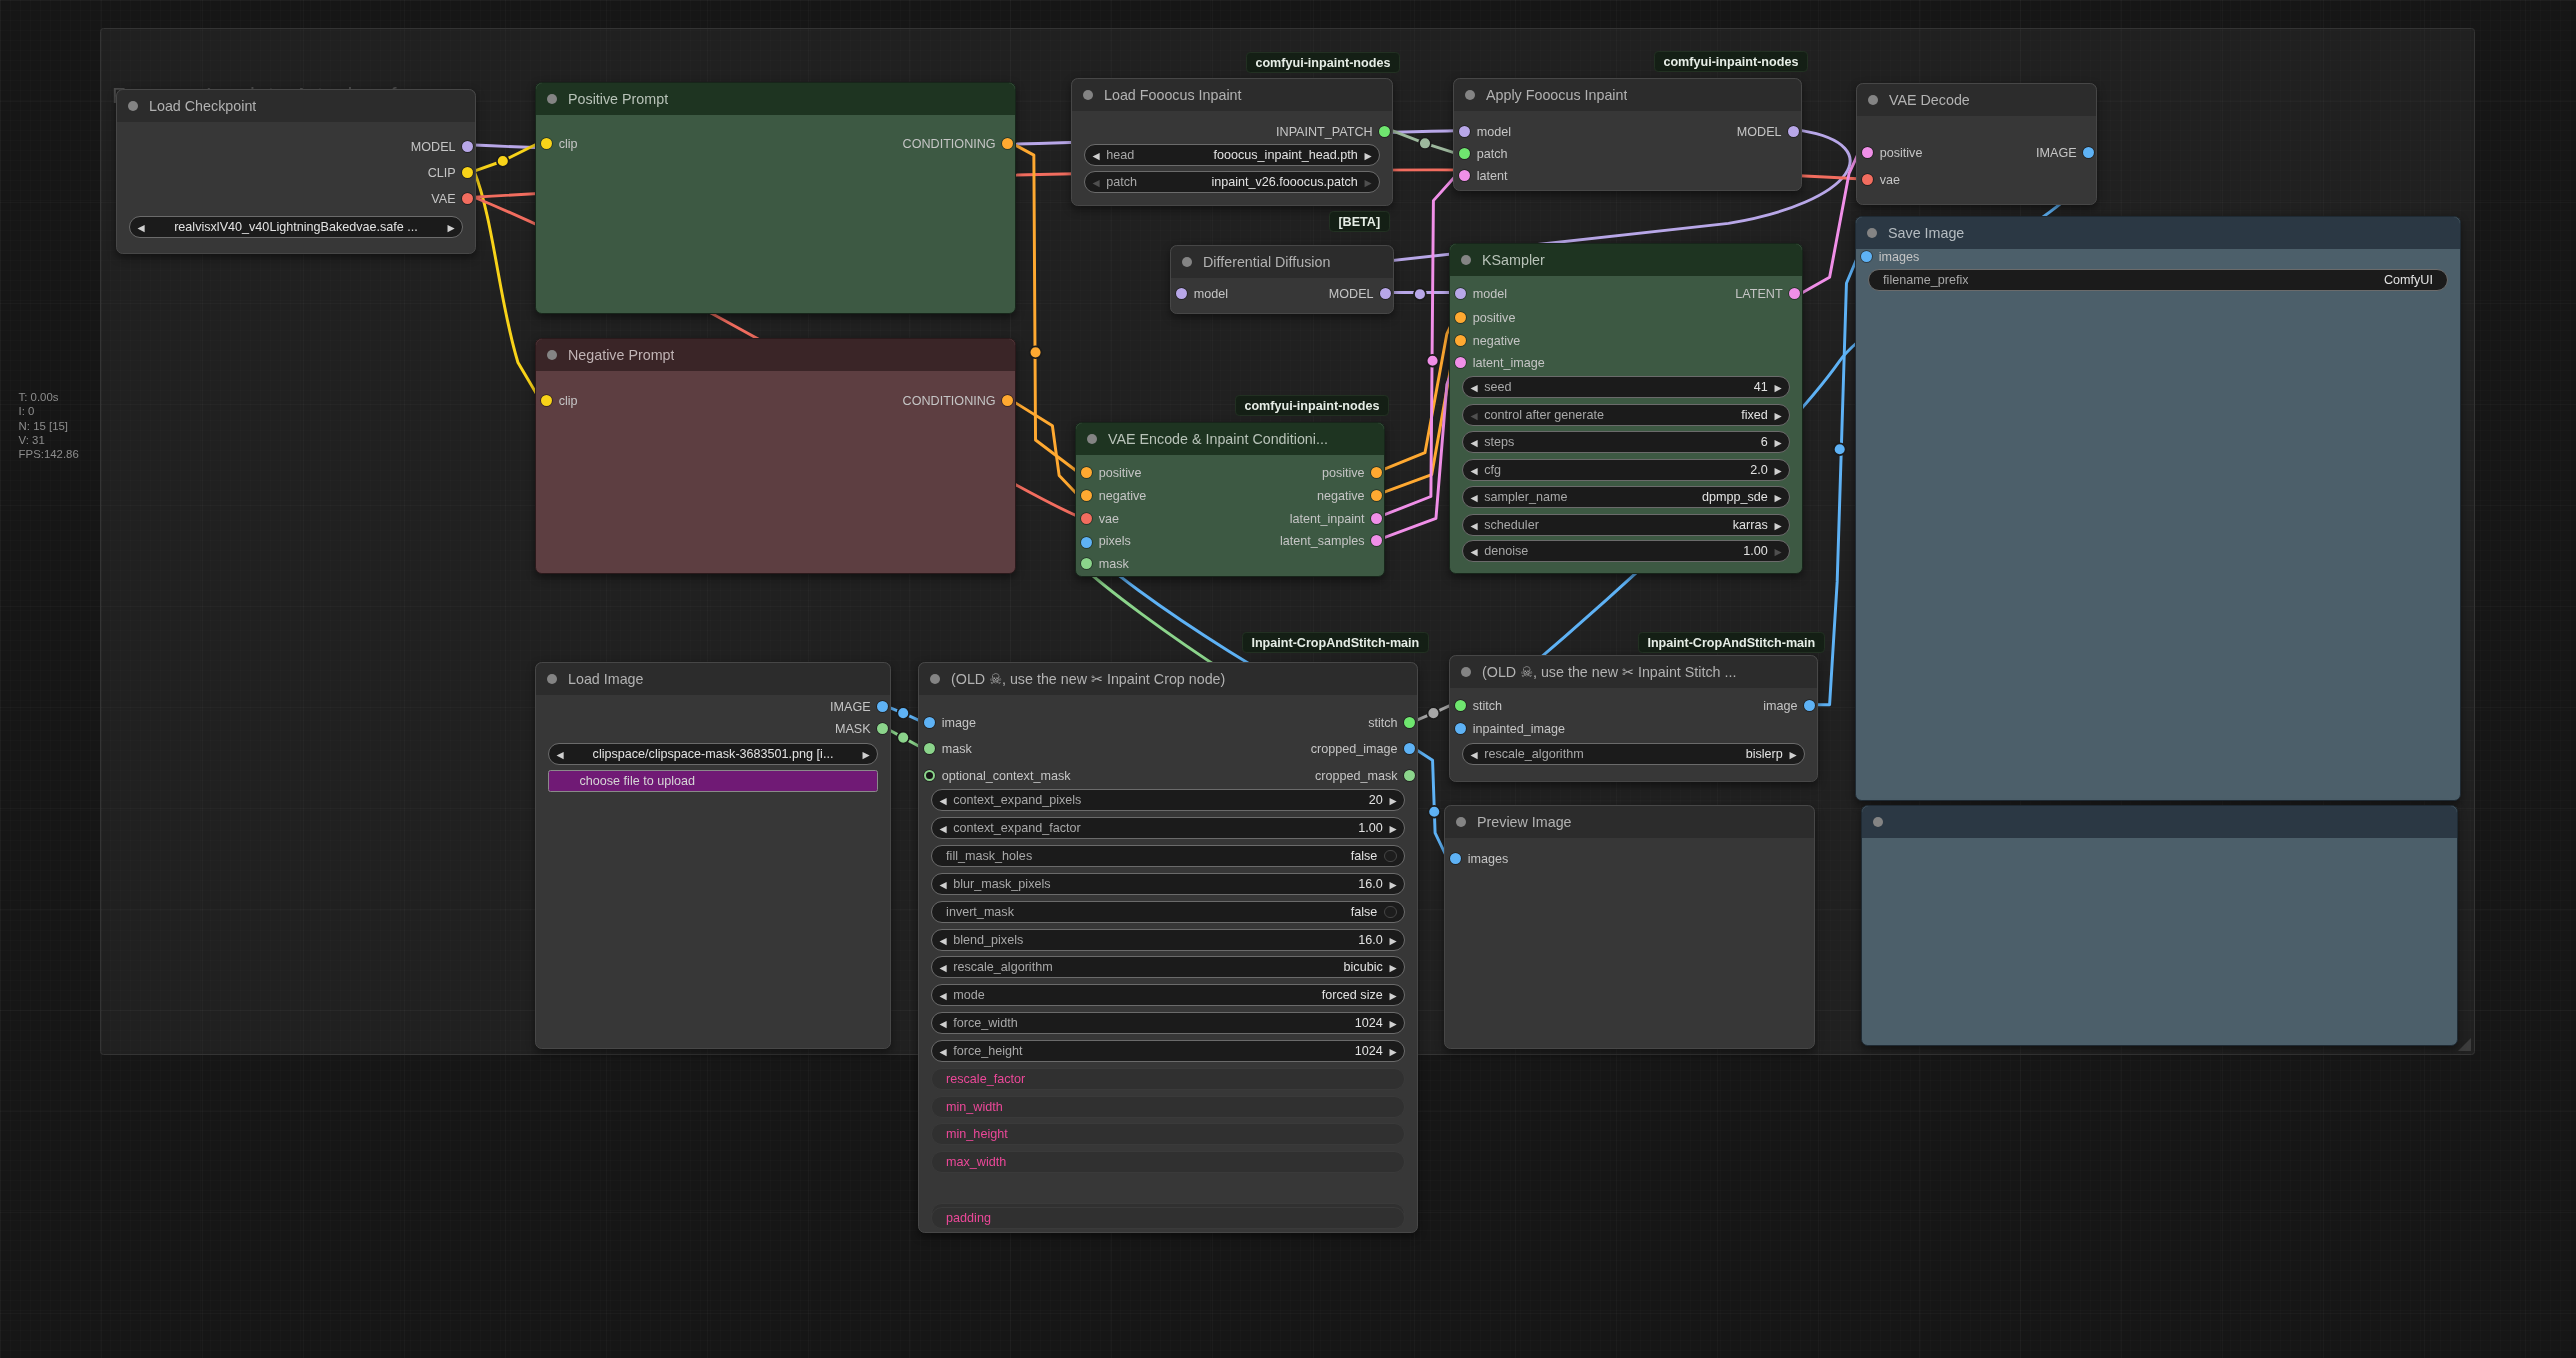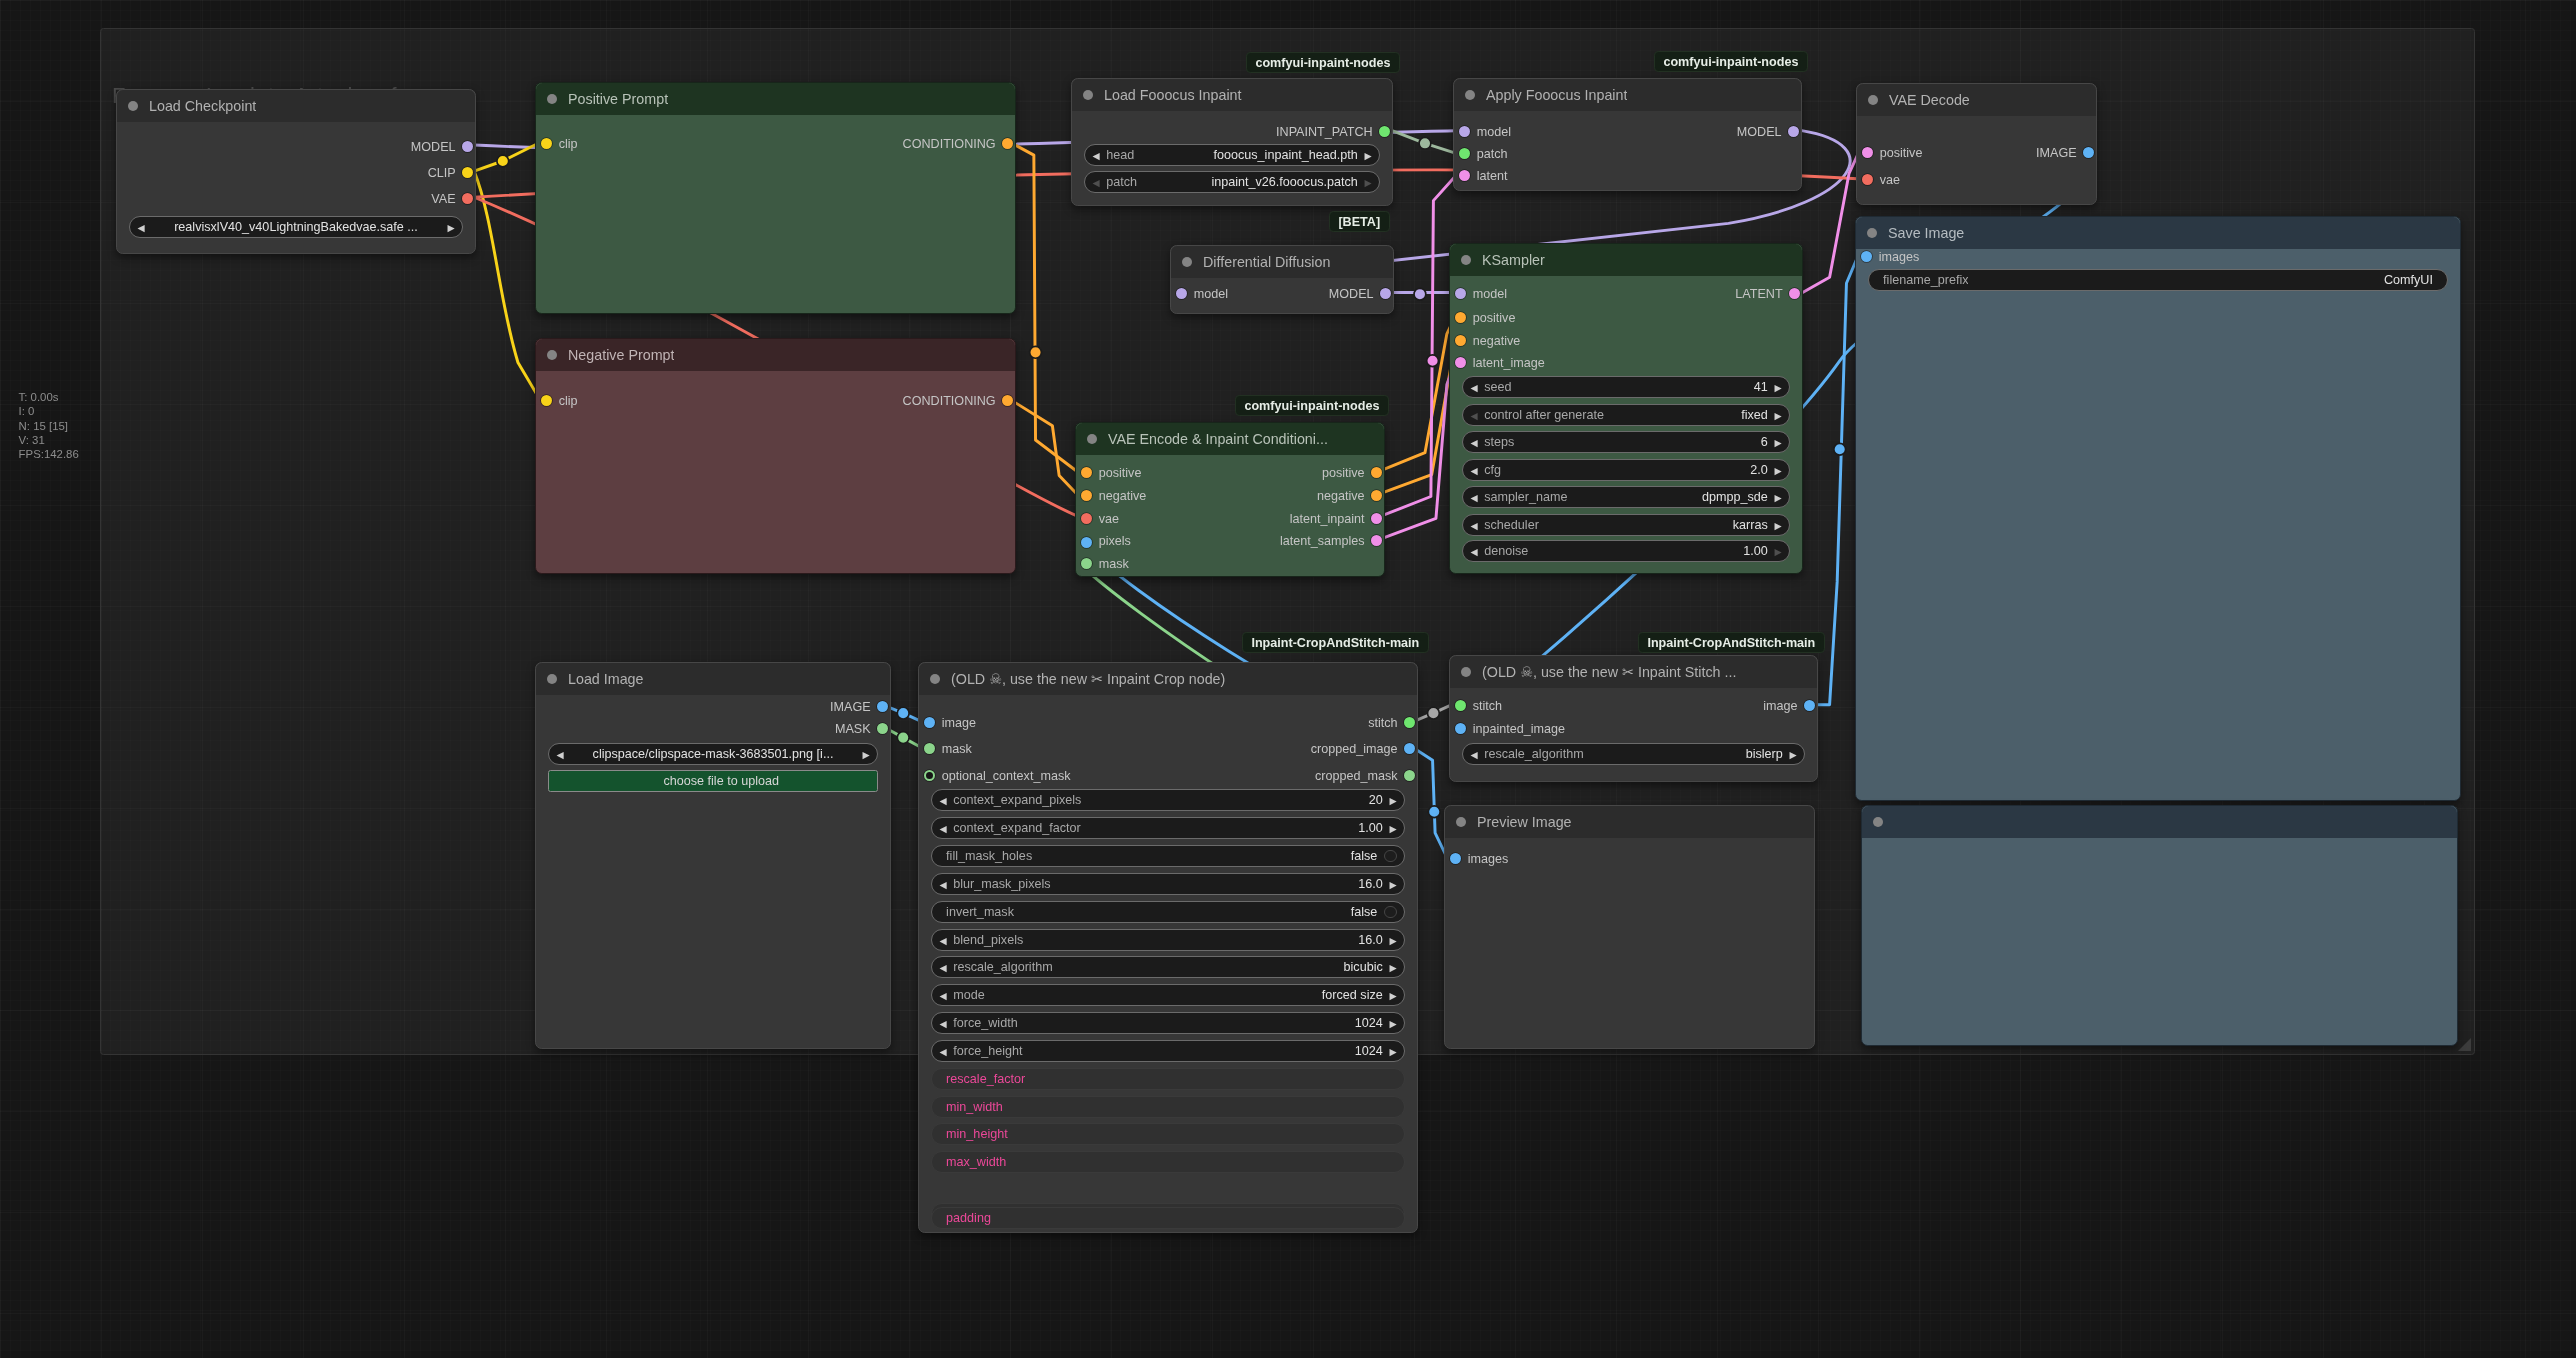--- a/index.html
+++ b/index.html
@@ -37,21 +37,21 @@
   .widget .arrow{font-size:9.3px;color:#d0d0d0;flex:0 0 auto;}
   .widget .arrow.dim{color:#4f4f4f;}
   .widget .wlabel{color:#a8a8a8;margin:0 6.7px;white-space:nowrap;overflow:hidden;}
   .widget .wvalue{color:#e2e2e2;margin:0 6.7px;white-space:nowrap;}
   .widget .spacer{flex:1;}
   .widget.center .wvalue{flex:1;text-align:center;margin:0 3.4px;}
   .widget.disabled{background:#303030;border-color:#3a3a3a;}
   .widget.disabled .wlabel{color:#ec4899;}
   .widget .toggle-dot{width:12.6px;height:12.6px;border-radius:50%;background:#1d1d1d;
     border:0.8px solid #454545;flex:0 0 auto;box-sizing:border-box;}
-  .widget.button{border-radius:2.5px;background:#14532d;border:0.8px solid #8a8a8a;justify-content:center;padding-left:24px;}
+  .widget.button{border-radius:2.5px;background:#701a75;border:0.8px solid #8a8a8a;justify-content:flex-start;padding-left:24px;}
   .widget.button .wvalue{color:#d6d6d6;}
   .badge{position:absolute;background:#141f15;color:#e6ede6;font-size:12.6px;font-weight:bold;
     padding:2.5px 8.4px;border-radius:4.2px;border:0.8px solid #223022;white-space:nowrap;pointer-events:auto;}
 </style>
 </head>
 <body>
 
 <div id="canvas">
   <div id="group-frame" style="left: 100px; top: 28px; width: 2373px; height: 1025px;"></div>
   <div id="group-title" style="left: 112px; top: 35px;">Fooocus Inpaint - Artech.cafe</div>

